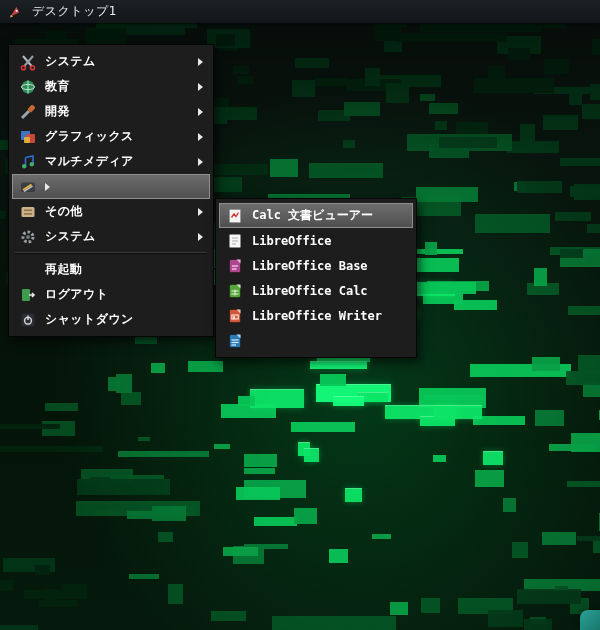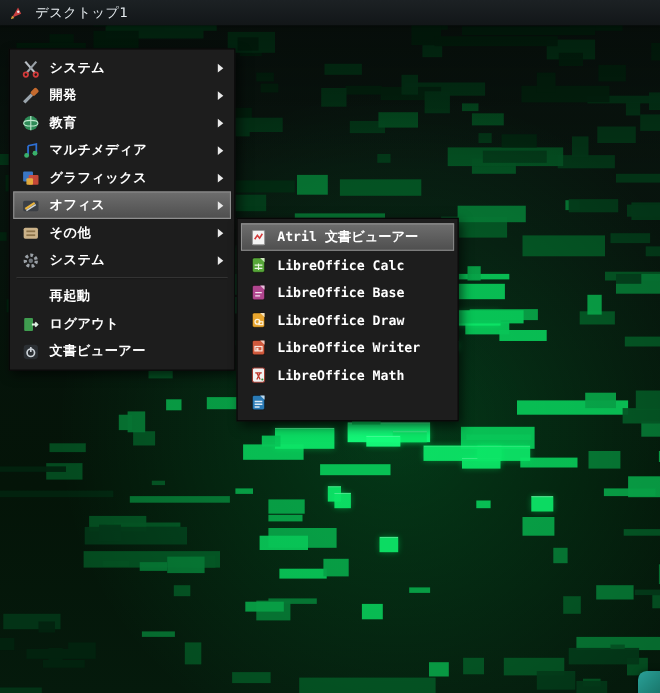--- a/index.html
+++ b/index.html
@@ -308,75 +308,74 @@
           <circle cx="13.5" cy="14.8" r="2" fill="none" stroke="#d33a3a" stroke-width="1.6"></circle>
         </svg>
     </span>
     <span class="lbl">システム</span>
     <span class="arrow"></span>
   </div>
 
   <div class="mi">
     <span class="icon">
       <svg width="18" height="18" viewBox="0 0 18 18">
-          <line x1="3" y1="15" x2="10" y2="8" stroke="#9aa4ac" stroke-width="3"></line>
-          <rect x="9" y="3" width="7" height="5" rx="1.5" transform="rotate(-45 12.5 5.5)" fill="#c46a2e"></rect>
-        </svg>
-    </span>
-    <span class="lbl">開発</span>
-    <span class="arrow"></span>
-  </div>
-
-  <div class="mi">
-    <span class="icon">
-      <svg width="18" height="18" viewBox="0 0 18 18">
           <circle cx="9" cy="9" r="6.5" fill="#2e8b57"></circle>
           <ellipse cx="9" cy="9" rx="6.5" ry="2.6" fill="none" stroke="#bfe8cf" stroke-width="1"></ellipse>
           <line x1="9" y1="2.5" x2="9" y2="15.5" stroke="#bfe8cf" stroke-width="1"></line>
         </svg>
     </span>
     <span class="lbl">教育</span>
+    <span class="arrow"></span>
+  </div>
+
+  <div class="mi">
+    <span class="icon">
+      <svg width="18" height="18" viewBox="0 0 18 18">
+          <line x1="3" y1="15" x2="10" y2="8" stroke="#9aa4ac" stroke-width="3"></line>
+          <rect x="9" y="3" width="7" height="5" rx="1.5" transform="rotate(-45 12.5 5.5)" fill="#c46a2e"></rect>
+        </svg>
+    </span>
+    <span class="lbl">開発</span>
+    <span class="arrow"></span>
+  </div>
+
+  <div class="mi">
+    <span class="icon">
+      <svg width="18" height="18" viewBox="0 0 18 18">
+          <rect x="2" y="3" width="9" height="9" rx="1" fill="#3a76c4"></rect>
+          <rect x="7" y="6" width="9" height="9" rx="1" fill="#d34b3a" opacity="0.92"></rect>
+          <rect x="5" y="9" width="6" height="6" rx="1" fill="#e8b23d" opacity="0.92"></rect>
+        </svg>
+    </span>
+    <span class="lbl">グラフィックス</span>
     <span class="arrow"></span>
   </div>
 
   <div class="mi">
     <span class="icon">
       <svg width="18" height="18" viewBox="0 0 18 18">
           <path d="M6.5 4.5 L14 3 L14 11" fill="none" stroke="#2e6fd3" stroke-width="1.6"></path>
           <line x1="6.5" y1="4.5" x2="6.5" y2="13" stroke="#2e6fd3" stroke-width="1.6"></line>
           <circle cx="5.2" cy="13.3" r="2.2" fill="#3ab06a"></circle>
           <circle cx="12.8" cy="11.3" r="2.2" fill="#3ab06a"></circle>
         </svg>
     </span>
     <span class="lbl">マルチメディア</span>
     <span class="arrow"></span>
   </div>
 
-  <div class="mi">
-    <span class="icon">
-      <svg width="18" height="18" viewBox="0 0 18 18">
-          <rect x="2" y="3" width="9" height="9" rx="1" fill="#3a76c4"></rect>
-          <rect x="7" y="6" width="9" height="9" rx="1" fill="#d34b3a" opacity="0.92"></rect>
-          <rect x="5" y="9" width="6" height="6" rx="1" fill="#e8b23d" opacity="0.92"></rect>
-        </svg>
-    </span>
-    <span class="lbl">グラフィックス</span>
-    <span class="arrow"></span>
-  </div>
-
 
   <div class="mi hl">
     <span class="icon">
       <svg width="18" height="18" viewBox="0 0 18 18">
           <rect x="2" y="4.5" width="14" height="9.5" rx="1.5" fill="#3b3f45"></rect>
           <line x1="4" y1="12" x2="12.5" y2="6.5" stroke="#e8b23d" stroke-width="2"></line>
           <line x1="5" y1="13.5" x2="13.5" y2="8" stroke="#d0d6da" stroke-width="1.4"></line>
         </svg>
     </span>
-    <span class="lbl">オフィス</span>
     <span class="arrow"></span>
   </div>
 
   <div class="mi">
     <span class="icon">
       <svg width="18" height="18" viewBox="0 0 18 18">
           <rect x="2.5" y="4" width="13" height="10" rx="1.5" fill="#cbb289"></rect>
           <rect x="5" y="6.5" width="8" height="1.6" fill="#8c7349"></rect>
           <rect x="5" y="10" width="8" height="1.6" fill="#8c7349"></rect>
         </svg>
@@ -415,97 +414,87 @@
   </div>
 
   <div class="mi">
     <span class="icon">
       <svg width="18" height="18" viewBox="0 0 18 18">
           <rect x="2.5" y="2.5" width="13" height="13" rx="3" fill="#2b2f33"></rect>
           <circle cx="9" cy="9.7" r="3.4" fill="none" stroke="#cdd3d8" stroke-width="1.5"></circle>
           <line x1="9" y1="4.5" x2="9" y2="9" stroke="#cdd3d8" stroke-width="1.5"></line>
         </svg>
     </span>
-    <span class="lbl">文書ビューアー</span>
+    <span class="lbl">シャットダウン</span>
   </div>
 
 </div>
 
 <div class="menu" id="office-submenu">
 
   <div class="mi hl">
     <span class="icon">
       <svg width="16" height="16" viewBox="0 0 16 16">
           <rect x="2.5" y="1.5" width="11" height="13" rx="1" fill="#f4f4f4" stroke="#999"></rect>
           <path d="M4.5 9.5 L7 6 L9 8.5 L11.5 4.5" stroke="#d33a3a" stroke-width="1.4" fill="none"></path>
         </svg>
     </span>
-    <span class="lbl mono">Atril 文書ビューアー</span>
-  </div>
-
+    <span class="lbl mono">Calc 文書ビューアー</span>
+  </div>
+
+  <div class="mi">
+    <span class="icon">
+      <svg width="16" height="16" viewBox="0 0 16 16">
+          <rect x="2.5" y="1.5" width="11" height="13" rx="1" fill="#f6f6f6" stroke="#8a8a8a"></rect>
+          <line x1="5" y1="5" x2="11" y2="5" stroke="#bbb" stroke-width="1.2"></line>
+          <line x1="5" y1="8" x2="11" y2="8" stroke="#bbb" stroke-width="1.2"></line>
+          <line x1="5" y1="11" x2="9" y2="11" stroke="#bbb" stroke-width="1.2"></line>
+        </svg>
+    </span>
+    <span class="lbl mono">LibreOffice</span>
+  </div>
+
+  <div class="mi">
+    <span class="icon">
+      <svg width="16" height="16" viewBox="0 0 16 16">
+          <rect x="2.5" y="1.5" width="11" height="13" rx="1.5" fill="#b0468e" stroke="rgba(0,0,0,.4)"></rect>
+          <path d="M9.5 1.5 h4 v4 z" fill="#e9c2dd"></path>
+          <line x1="5" y1="8" x2="11" y2="8" stroke="#f3e2ee" stroke-width="1.2"></line>
+          <line x1="5" y1="11" x2="9.5" y2="11" stroke="#f3e2ee" stroke-width="1.2"></line>
+        </svg>
+    </span>
+    <span class="lbl mono">LibreOffice Base</span>
+  </div>
 
   <div class="mi">
     <span class="icon">
       <svg width="16" height="16" viewBox="0 0 16 16">
           <rect x="2.5" y="1.5" width="11" height="13" rx="1.5" fill="#57a639" stroke="rgba(0,0,0,.4)"></rect>
           <path d="M9.5 1.5 h4 v4 z" fill="#cfe8c2"></path>
           <line x1="4.5" y1="8" x2="11.5" y2="8" stroke="#eaf5e2" stroke-width="1"></line>
           <line x1="4.5" y1="11" x2="11.5" y2="11" stroke="#eaf5e2" stroke-width="1"></line>
           <line x1="8" y1="6.5" x2="8" y2="12.5" stroke="#eaf5e2" stroke-width="1"></line>
         </svg>
     </span>
     <span class="lbl mono">LibreOffice Calc</span>
   </div>
 
-  <div class="mi">
-    <span class="icon">
-      <svg width="16" height="16" viewBox="0 0 16 16">
-          <rect x="2.5" y="1.5" width="11" height="13" rx="1.5" fill="#b0468e" stroke="rgba(0,0,0,.4)"></rect>
-          <path d="M9.5 1.5 h4 v4 z" fill="#e9c2dd"></path>
-          <line x1="5" y1="8" x2="11" y2="8" stroke="#f3e2ee" stroke-width="1.2"></line>
-          <line x1="5" y1="11" x2="9.5" y2="11" stroke="#f3e2ee" stroke-width="1.2"></line>
-        </svg>
-    </span>
-    <span class="lbl mono">LibreOffice Base</span>
-  </div>
-
-  <div class="mi">
-    <span class="icon">
-      <svg width="16" height="16" viewBox="0 0 16 16">
-          <rect x="2.5" y="1.5" width="11" height="13" rx="1.5" fill="#e8a52e" stroke="rgba(0,0,0,.4)"></rect>
-          <path d="M9.5 1.5 h4 v4 z" fill="#f6e3bd"></path>
-          <circle cx="7" cy="9.5" r="2.2" fill="none" stroke="#fcf3df" stroke-width="1.2"></circle>
-          <rect x="8.5" y="9.5" width="3.4" height="2.6" fill="none" stroke="#fcf3df" stroke-width="1"></rect>
-        </svg>
-    </span>
-    <span class="lbl mono">LibreOffice Draw</span>
-  </div>
 
   <div class="mi">
     <span class="icon">
       <svg width="16" height="16" viewBox="0 0 16 16">
           <rect x="2.5" y="1.5" width="11" height="13" rx="1.5" fill="#d0593c" stroke="rgba(0,0,0,.4)"></rect>
           <path d="M9.5 1.5 h4 v4 z" fill="#f1c9bd"></path>
           <rect x="4.8" y="7" width="6.4" height="4" fill="none" stroke="#f8e4dc" stroke-width="1.1"></rect>
           <rect x="6" y="8.2" width="2" height="2.8" fill="#f8e4dc"></rect>
         </svg>
     </span>
     <span class="lbl mono">LibreOffice Writer</span>
   </div>
 
-  <div class="mi">
-    <span class="icon">
-      <svg width="16" height="16" viewBox="0 0 16 16">
-          <rect x="2.5" y="1.5" width="11" height="13" rx="1.5" fill="#f2f2f2" stroke="#9a3a30"></rect>
-          <path d="M5 6 h6 M6.5 6 l3 6 M9.5 6 l-3 6" stroke="#c03a2e" stroke-width="1.2" fill="none"></path>
-          <circle cx="11.5" cy="12" r="1" fill="#3a8a3a"></circle>
-        </svg>
-    </span>
-    <span class="lbl mono">LibreOffice Math</span>
-  </div>
 
   <div class="mi">
     <span class="icon">
       <svg width="16" height="16" viewBox="0 0 16 16">
           <rect x="2.5" y="1.5" width="11" height="13" rx="1.5" fill="#2a7ab5" stroke="rgba(0,0,0,.4)"></rect>
           <path d="M9.5 1.5 h4 v4 z" fill="#c2dcef"></path>
           <line x1="4.5" y1="7" x2="11.5" y2="7" stroke="#dceaf5" stroke-width="1.2"></line>
           <line x1="4.5" y1="9.5" x2="11.5" y2="9.5" stroke="#dceaf5" stroke-width="1.2"></line>
           <line x1="4.5" y1="12" x2="9" y2="12" stroke="#dceaf5" stroke-width="1.2"></line>
         </svg>

